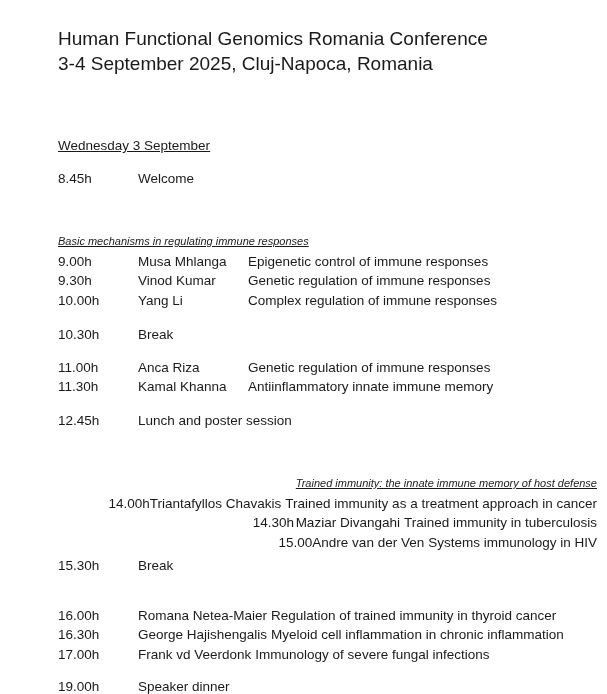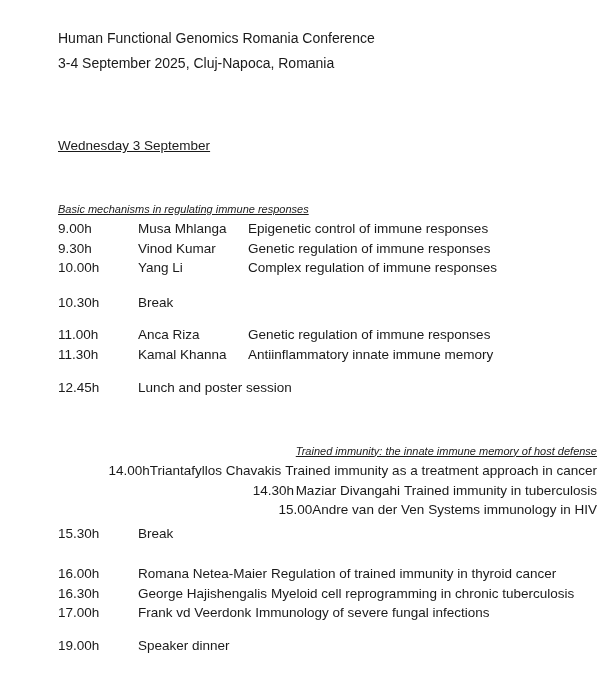--- a/index.html
+++ b/index.html
@@ -8,21 +8,21 @@
     width: 607px;
     height: 694px;
     background: #ffffff;
     overflow: hidden;
     font-family: "Liberation Sans", sans-serif;
     color: #1a1a1a;
     box-sizing: border-box;
     padding: 26px 10px 0 58px;
   }
   .title {
-    font-size: 14px;
+    font-size: 19px;
     line-height: 25px;
     font-weight: 400;
     white-space: nowrap;
   }
   .day-heading {
     margin-top: 60px;
     font-size: 13.5px;
     line-height: 19.5px;
     white-space: nowrap;
   }
@@ -51,20 +51,23 @@
   <div class="title">
     <span>Human Functional Genomics Romania Conference</span><br>
     <span>3-4 September 2025, Cluj-Napoca, Romania</span>
   </div>
 
   <div class="day-heading">
     <span class="u">Wednesday 3 September</span>
   </div>
 
   <div>
+      <div class="group" style="margin-top: 13px;">
+        <div class="row"><span class="time">8.45h</span><span class="label">Welcome</span></div>
+      </div>
       <div class="group" style="margin-top: 19px;">
         <div class="section-heading">Basic mechanisms in regulating immune responses</div>
         <div class="row"><span class="time">9.00h</span><span class="speaker">Musa Mhlanga</span><span class="topic">Epigenetic control of immune responses</span></div>
         <div class="row"><span class="time">9.30h</span><span class="speaker">Vinod Kumar</span><span class="topic">Genetic regulation of immune responses</span></div>
         <div class="row"><span class="time">10.00h</span><span class="speaker">Yang Li</span><span class="topic">Complex regulation of immune responses</span></div>
       </div>
       <div class="group" style="margin-top: 15px;">
         <div class="row"><span class="time">10.30h</span><span class="label">Break</span></div>
       </div>
       <div class="group" style="margin-top: 13px;">
@@ -76,22 +79,22 @@
       </div>
       <div class="group" style="margin-top: 19px; text-align: right;">
         <div class="section-heading">Trained immunity: the innate immune memory of host defense</div>
         <div class="row"><span class="time">14.00h</span><span class="speaker">Triantafyllos Chavakis</span><span class="topic">Trained immunity as a treatment approach in cancer</span></div>
         <div class="row"><span class="time">14.30h</span><span class="speaker">Maziar Divangahi</span><span class="topic">Trained immunity in tuberculosis</span></div>
         <div class="row"><span class="time">15.00</span><span class="speaker">Andre van der Ven</span><span class="topic">Systems immunology in HIV</span></div>
       </div>
       <div class="group" style="margin-top: 4px;">
         <div class="row"><span class="time">15.30h</span><span class="label">Break</span></div>
       </div>
-      <div class="group" style="margin-top: 21px;">
+      <div class="group" style="margin-top: 30px;">
         <div class="row"><span class="time">16.00h</span><span class="speaker">Romana Netea-Maier</span><span class="topic">Regulation of trained immunity in thyroid cancer</span></div>
-        <div class="row"><span class="time">16.30h</span><span class="speaker">George Hajishengalis</span><span class="topic">Myeloid cell reprogramming in chronic tuberculosis</span></div>
+        <div class="row"><span class="time">16.30h</span><span class="speaker">George Hajishengalis</span><span class="topic">Myeloid cell inflammation in chronic inflammation</span></div>
         <div class="row"><span class="time">17.00h</span><span class="speaker">Frank vd Veerdonk</span><span class="topic">Immunology of severe fungal infections</span></div>
       </div>
       <div class="group" style="margin-top: 13px;">
         <div class="row"><span class="time">19.00h</span><span class="label">Speaker dinner</span></div>
       </div>
     </div>
 </div>
 
 </body></html>

